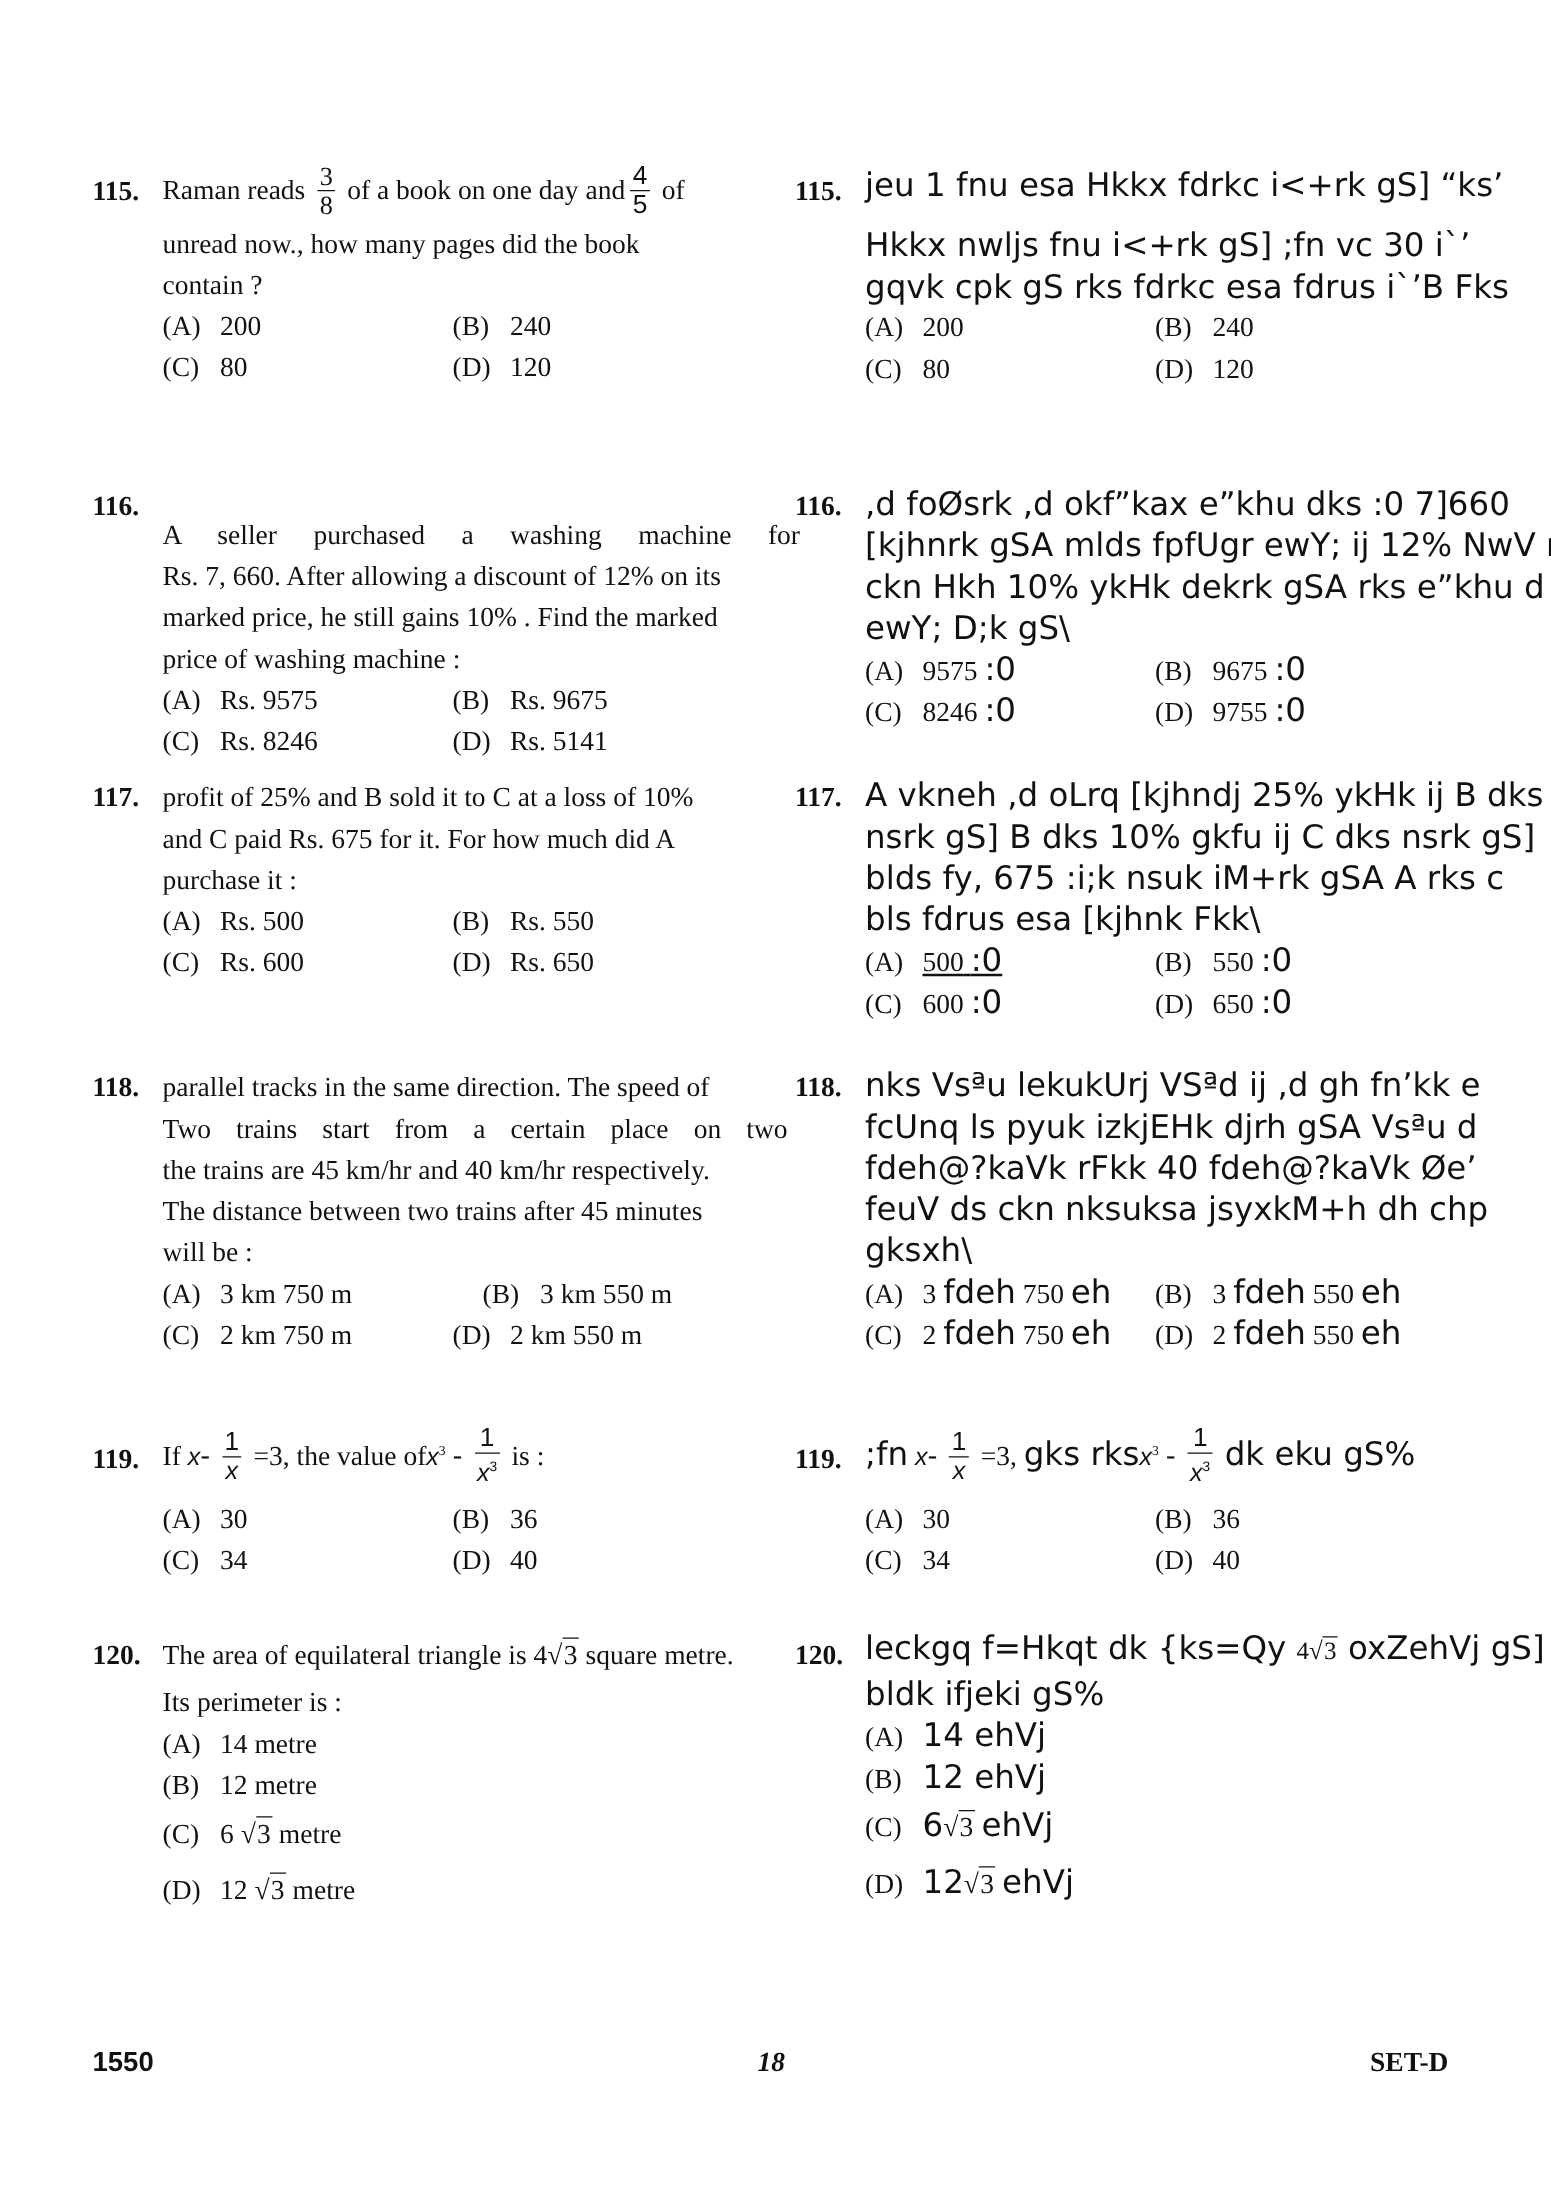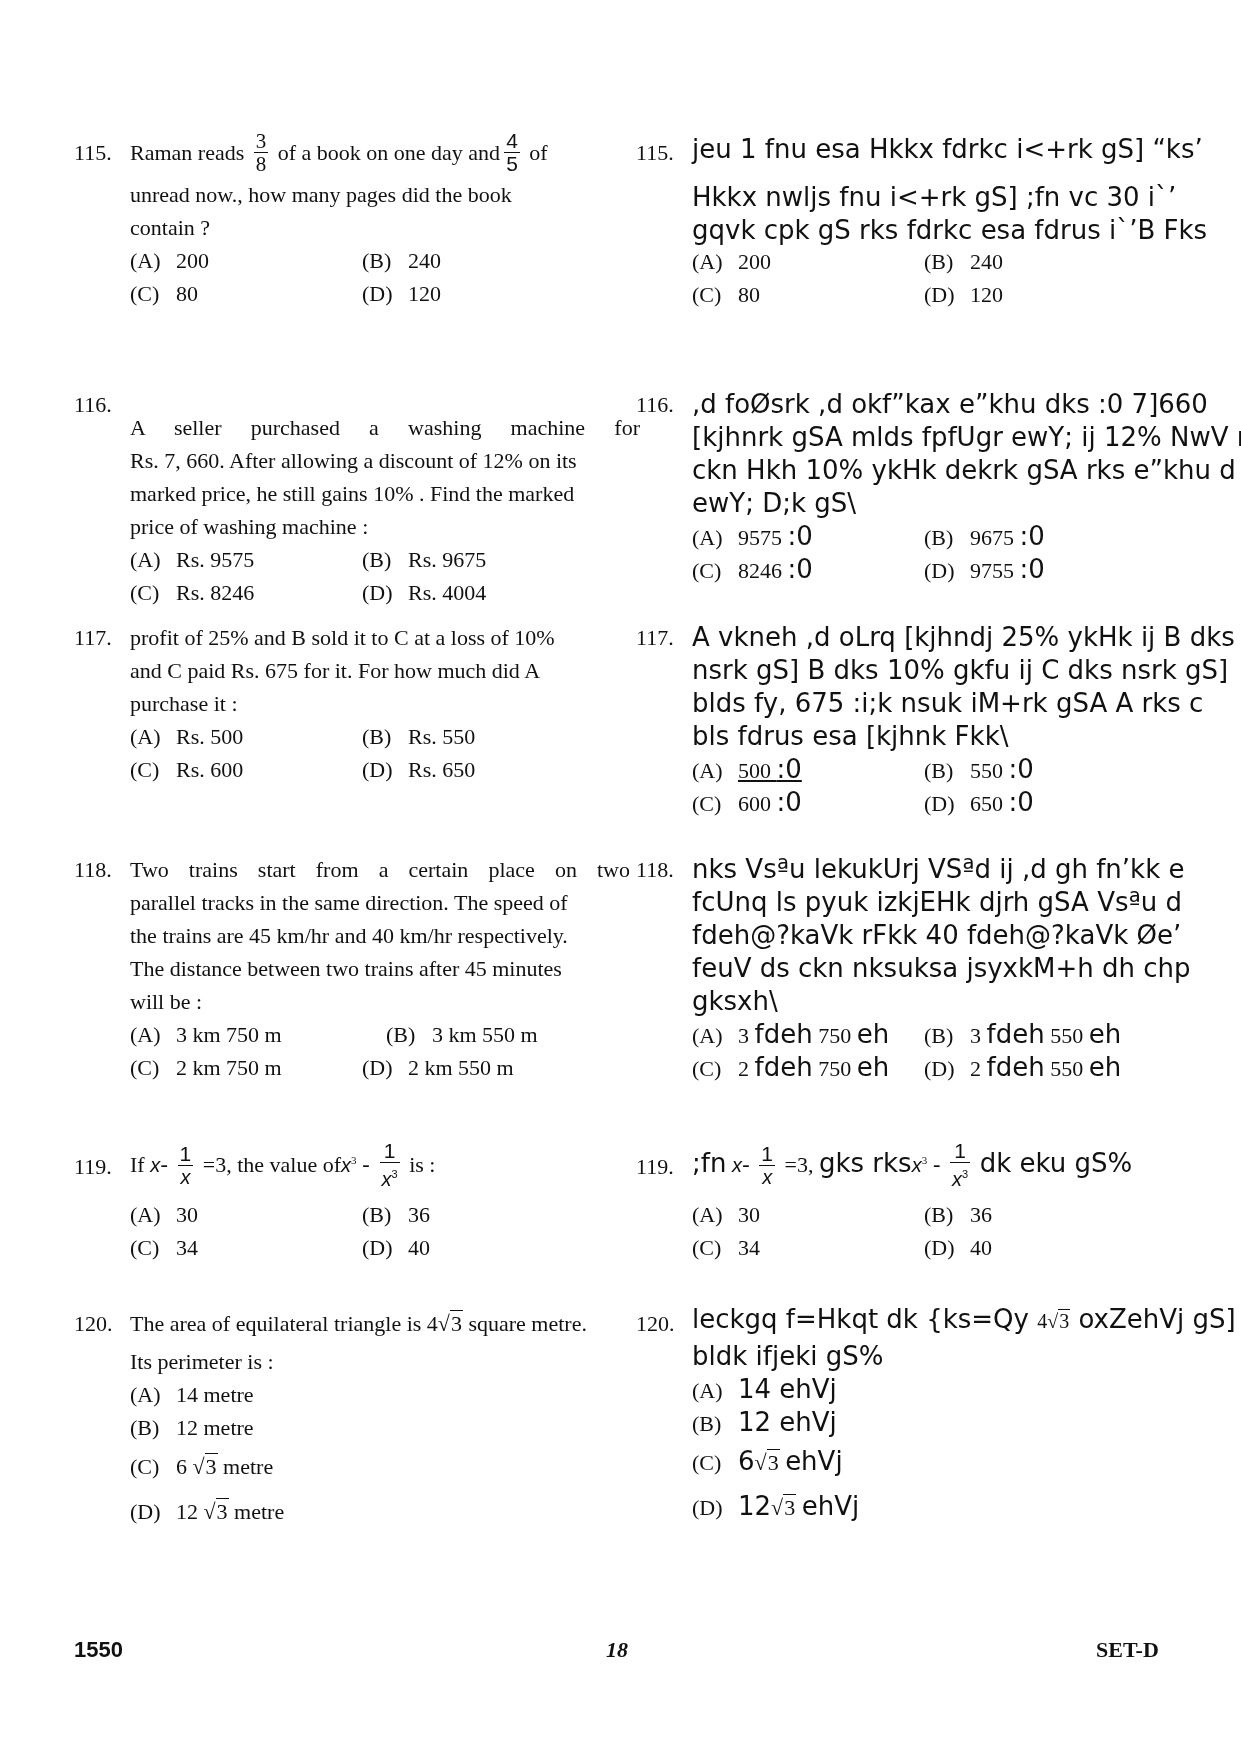--- a/index.html
+++ b/index.html
@@ -1,20 +1,20 @@
 <!DOCTYPE html>
 <html><head>
 <meta charset="utf-8">
 <style>
   html, body { margin: 0; padding: 0; background: #ffffff; }
   body { width: 1241px; height: 1754px; position: relative; overflow: hidden; color: #111; }
   .serif { font-family: "Liberation Serif", serif; }
   .sans { font-family: "DejaVu Sans", sans-serif; }
   .q { position: absolute; font-family: "Liberation Serif", serif; font-size: 22px; line-height: 33px; }
-  .q .num { position: absolute; left: 0; top: 0; }
+  .q .num { position: absolute; left: 0; top: 0; font-weight: bold; }
   .q .body { position: absolute; left: 56px; top: 0; }
   .q .line { white-space: nowrap; height: 33px; }
   .q .line.just { text-align: justify; text-align-last: justify; white-space: normal; }
   .opts { position: relative; }
   .opt { position: absolute; white-space: nowrap; }
   .opt .lbl { display: inline-block; width: 46px; }
   .hi { font-family: "DejaVu Sans", sans-serif; font-size: 26px; line-height: 33px; }
   .hi-sm { font-family: "DejaVu Sans", sans-serif; font-size: 26px; }
   .frac { display: inline-block; vertical-align: middle; text-align: center; font-size: 21px; line-height: 22px; margin: 0 4px; position: relative; top: -2px; }
   .frac .n { display: block; padding: 0 2px; }
@@ -53,21 +53,21 @@
   <span class="num">116.</span>
   <div class="body" style="width:510px;margin-top:23px;">
     <div class="line just">A seller purchased a washing machine for</div>
     <div class="line">Rs. 7, 660. After allowing a discount of 12% on its</div>
     <div class="line">marked price, he still gains 10% . Find the marked</div>
     <div class="line">price of washing machine :</div>
     <div class="opts" style="height:66px;">
       <div class="opt" style="left:0; top:0;"><span class="lbl">(A)</span><span>Rs. 9575</span></div>
       <div class="opt" style="left:232px; top:0;"><span class="lbl">(B)</span><span>Rs. 9675</span></div>
       <div class="opt" style="left:0; top:33px;"><span class="lbl">(C)</span><span>Rs. 8246</span></div>
-      <div class="opt" style="left:232px; top:33px;"><span class="lbl">(D)</span><span>Rs. 4004</span></div>
+      <div class="opt" style="left:232px; top:33px;"><span class="lbl">(D)</span><span>Rs. 5141</span></div>
     </div>
   </div>
 </div>
 
 <div class="q" style="left:74px; top:621px; width:570px;">
   <span class="num">117.</span>
   <div class="body" style="width:514px;">
     <div class="line">profit of 25% and B sold it to C at a loss of 10%</div>
     <div class="line">and C paid  Rs. 675 for it. For how much did A</div>
     <div class="line">purchase it :</div>
@@ -76,22 +76,22 @@
       <div class="opt" style="left:232px; top:0;"><span class="lbl">(B)</span><span>Rs. 550</span></div>
       <div class="opt" style="left:0; top:33px;"><span class="lbl">(C)</span><span>Rs. 600</span></div>
       <div class="opt" style="left:232px; top:33px;"><span class="lbl">(D)</span><span>Rs. 650</span></div>
     </div>
   </div>
 </div>
 
 <div class="q" style="left:74px; top:853px; width:570px;">
   <span class="num">118.</span>
   <div class="body" style="width:500px;">
+    <div class="line">parallel tracks in the same direction. The speed of</div>
     <div class="line just">Two trains  start  from  a certain  place on  two</div>
-    <div class="line">parallel tracks in the same direction. The speed of</div>
     <div class="line">the trains are 45 km/hr and 40 km/hr respectively.</div>
     <div class="line">The distance between two trains after 45 minutes</div>
     <div class="line">will be :</div>
     <div class="opts" style="height:66px;">
       <div class="opt" style="left:0; top:0;"><span class="lbl">(A)</span><span>3 km 750 m</span></div>
       <div class="opt" style="left:244px; top:0;margin-left:12px;"><span class="lbl">(B)</span><span>3 km 550 m</span></div>
       <div class="opt" style="left:0; top:33px;"><span class="lbl">(C)</span><span>2 km 750 m</span></div>
       <div class="opt" style="left:232px; top:33px;"><span class="lbl">(D)</span><span>2 km 550 m</span></div>
     </div>
   </div>

